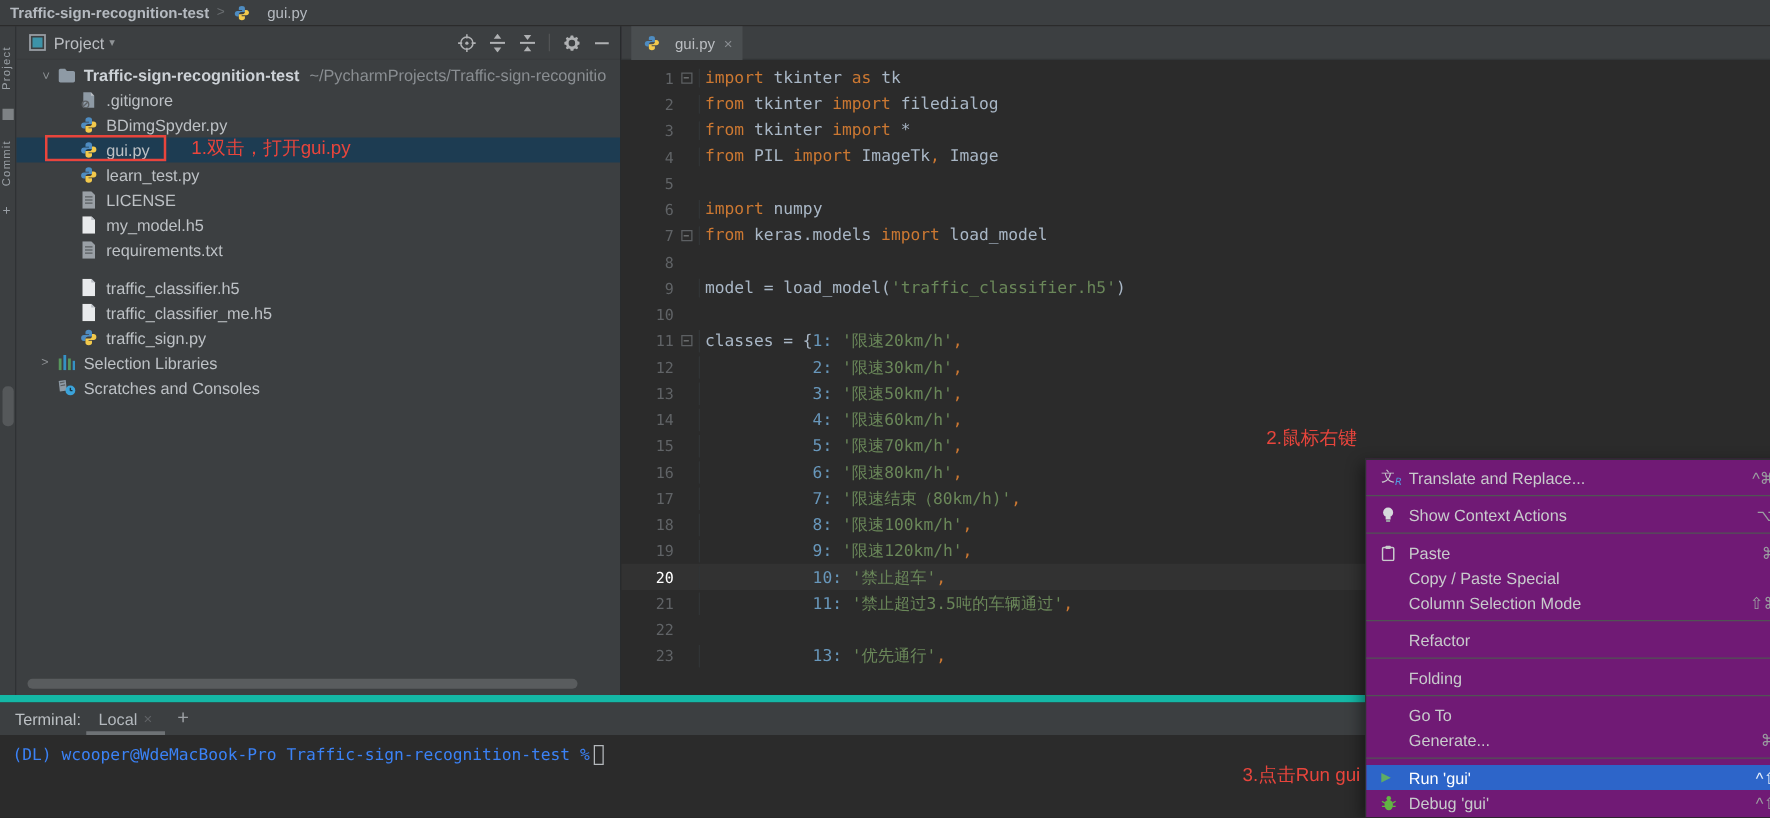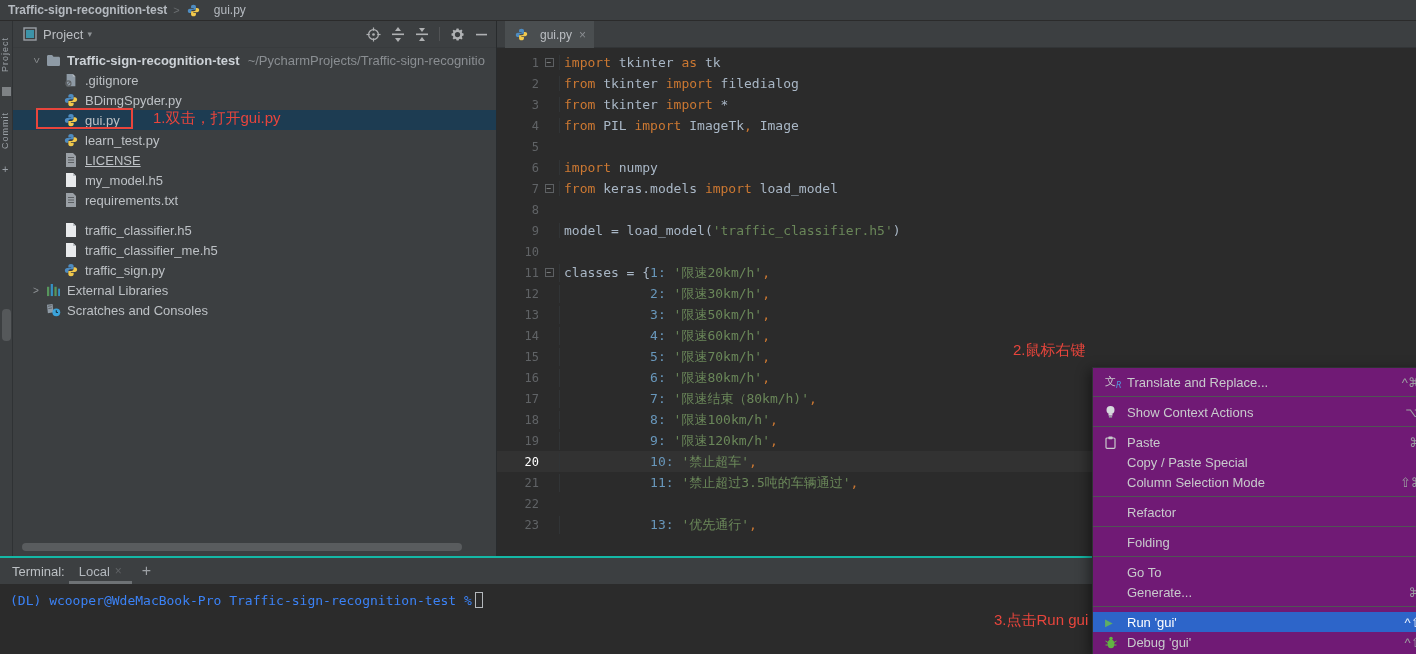--- a/index.html
+++ b/index.html
@@ -77,21 +77,21 @@
   .code-line.active .gut-num { color:#ffffff; }
   .gut-fold { width:20px; flex:none; display:flex; align-items:center; justify-content:center; }
   .fold-box {
     width:9px; height:9px; border:1px solid #5d6063; color:#9a9d9f;
     font-size:8px; line-height:7px; text-align:center;
   }
   .code-text { flex:1; border-left:1px solid #313436; padding-left:4px; }
   .tok-kw { color:#cc7832; } .tok-pl { color:#a9b7c6;text-align:center; }
   .tok-st { color:#6a8759; } .tok-nu { color:#6897bb; } .tok-cm { color:#cc7832; }
   
-  .terminal { height:98px; border-top:2px solid #14b8a6; background:#2b2b2b; }
+  .terminal { height:98px; border-top:6px solid #14b8a6; background:#2b2b2b; }
   .terminal-header {
     height:26px; background:#3c3f41; display:flex; align-items:center;
     padding-left:12px; font-size:13px; gap:10px;
   }
   .term-title { color:#bcc0c4; }
   .term-tab { position:relative; color:#b3b8bd; padding:0 4px; height:26px; display:flex; align-items:center; gap:5px; }
   .term-tab .underline { position:absolute; left:-6px; right:-6px; bottom:0; height:3px; background:#6e7275; }
   .term-close { color:#606366; font-size:12px; }
   .term-plus { color:#9da1a5; font-size:16px; margin-left:6px; }
   .terminal-body {
@@ -229,21 +229,21 @@
           </div>
           <div class="tree-row" style="padding-left: 50px;">
             <span class="tree-icon">
               <svg width="14" height="14" viewBox="0 0 16 16">
                 <path fill="#4e8cc1" d="M8 1C6 1 5 1.9 5 3.2V5h3.2v.8H3.6C2.1 5.8 1 6.9 1 8.5S2.1 11.2 3.6 11.2H5V9.4C5 8 6.1 7 7.5 7H11V3.2C11 1.9 10 1 8 1z"></path>
                 <path fill="#f2c94c" d="M8 15c2 0 3-.9 3-2.2V11H7.8v-.8h4.6c1.5 0 2.6-1.1 2.6-2.7S13.9 4.8 12.4 4.8H11v1.8C11 8 9.9 9 8.5 9H5v3.8C5 14.1 6 15 8 15z"></path>
               </svg>
             </span>
             <span class="tree-label">learn_test.py</span>
           </div>
-          <div class="tree-row" style="padding-left: 50px; text-decoration: underline;">
+          <div class="tree-row" style="padding-left: 50px;">
             <span class="tree-icon">
               <svg width="12" height="14" viewBox="0 0 12 14">
                 <path fill="#9aa0a6" d="M1 0h7l3 3v11H1z"></path>
                 <rect x="3" y="4" width="6" height="1" fill="#5a5e61"></rect>
                 <rect x="3" y="6.5" width="6" height="1" fill="#5a5e61"></rect>
                 <rect x="3" y="9" width="6" height="1" fill="#5a5e61"></rect>
               </svg>
             </span>
             <span class="tree-label">LICENSE</span>
           </div>
@@ -297,21 +297,21 @@
           <div class="tree-row" style="padding-left: 14px;">
             <span class="tree-chev ">&gt;</span>
             <span class="tree-icon">
               <svg width="15" height="13" viewBox="0 0 16 14">
                 <rect x="1" y="3" width="2.4" height="10" fill="#57965c"></rect>
                 <rect x="5" y="0" width="2.4" height="13" fill="#3592c4"></rect>
                 <rect x="9" y="3" width="2.4" height="10" fill="#57965c"></rect>
                 <rect x="13" y="5" width="2" height="8" fill="#3592c4"></rect>
               </svg>
             </span>
-            <span class="tree-label">External Libraries</span>
+            <span class="tree-label">Selection Libraries</span>
           </div>
           <div class="tree-row" style="padding-left: 14px;">
             <span class="tree-chev "></span>
             <span class="tree-icon">
               <svg width="15" height="14" viewBox="0 0 16 15">
                 <path fill="#8e9aa5" d="M1 2l6-1 1 9-6 1z"></path>
                 <path fill="#b9bec3" d="M2 3.5l4-.7M2.5 6l4-.7" stroke="#5a5e61" stroke-width="1"></path>
                 <circle cx="11" cy="10" r="4.2" fill="#3ba3da"></circle>
                 <line x1="11" y1="7.8" x2="11" y2="10.2" stroke="#17323f" stroke-width="1.2"></line>
                 <line x1="11" y1="10.2" x2="12.8" y2="10.2" stroke="#17323f" stroke-width="1.2"></line>

